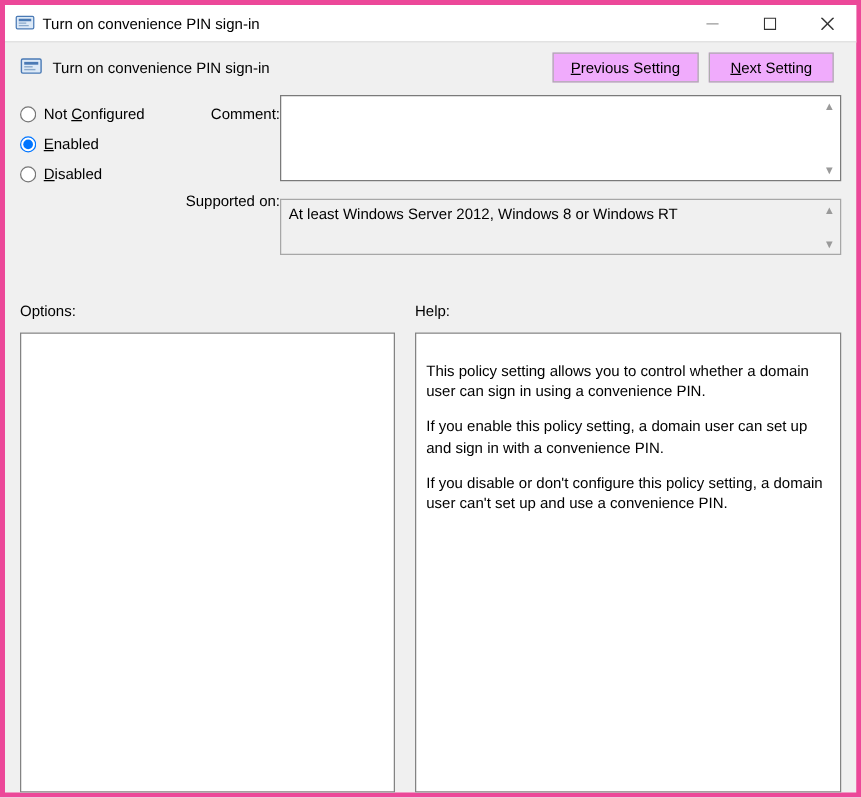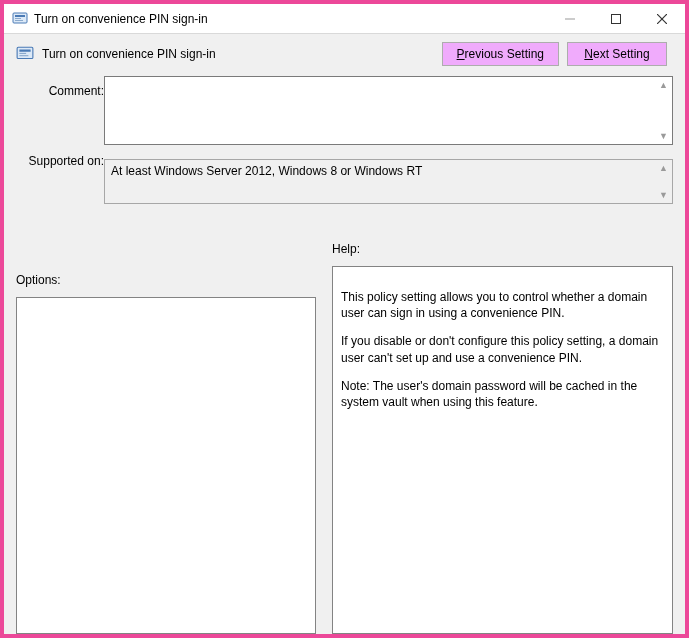--- a/index.html
+++ b/index.html
@@ -144,21 +144,21 @@
   .lower-area {
     display: flex;
     gap: 16px;
     padding: 18px 12px 0 12px;
     flex: 1;
     min-height: 0;
   }
   .col {
     display: flex; flex-direction: column; min-height: 0;
   }
-  .col.options { width: 300px; margin-top: 31px; }
+  .col.options { width: 300px; }
   .col.help { flex: 1; }
   .col .section-label { margin-bottom: 10px; }
   .panel {
     flex: 1;
     background: #fff;
     border: 1px solid #838383;
     overflow: hidden;
     padding: 22px 8px;
     font-size: 12px;
     line-height: 1.35;
@@ -217,20 +217,34 @@
       </svg>
     </span>
     <span class="policy-title">Turn on convenience PIN sign-in</span>
     <div class="nav-buttons">
       <button class="btn wide"><span class="und">P</span><span>revious Setting</span></button>
       <button class="btn wide"><span class="und">N</span><span>ext Setting</span></button>
     </div>
   </div>
 
   <div class="upper-area">
+    <div class="state-col">
+      <label class="radio-row">
+        <input type="radio" name="state" style="">
+        <span><span>Not </span><span class="und">C</span><span>onfigured</span></span>
+      </label>
+      <label class="radio-row">
+        <input type="radio" name="state" checked="" style="">
+        <span><span class="und">E</span><span>nabled</span></span>
+      </label>
+      <label class="radio-row">
+        <input type="radio" name="state" style="">
+        <span><span class="und">D</span><span>isabled</span></span>
+      </label>
+    </div>
 
     <div class="label-col">
       <div class="field-label">Comment:</div>
       <div class="field-label">Supported on:</div>
     </div>
 
     <div class="input-col">
       <div class="textbox-wrap">
         <textarea class="textbox comment-box" style=""></textarea>
         <div class="scroll-arrows">
@@ -250,20 +264,20 @@
 
   <div class="lower-area">
     <div class="col options">
       <div class="section-label">Options:</div>
       <div class="panel"></div>
     </div>
     <div class="col help">
       <div class="section-label">Help:</div>
       <div class="panel">
         <p>This policy setting allows you to control whether a domain user can sign in using a convenience PIN.</p>
+        <p>If you enable this policy setting, a domain user can set up and sign in with a convenience PIN.</p>
         <p>If you disable or don't configure this policy setting, a domain user can't set up and use a convenience PIN.</p>
-        <p>Note: The user's domain password will be cached in the system vault when using this feature.</p>
       </div>
     </div>
   </div>
 
 
 </div>
 
 </body></html>

